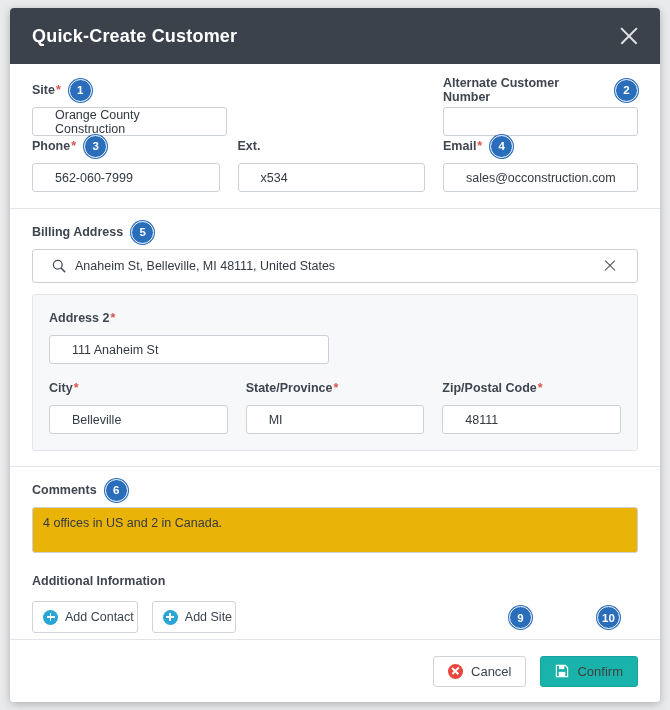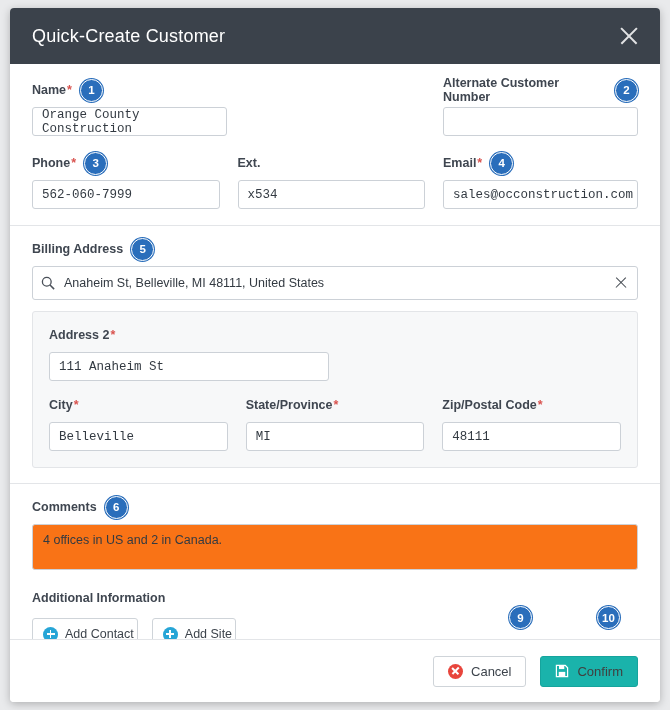--- a/index.html
+++ b/index.html
@@ -34,21 +34,21 @@
     background: #3b424b;
     color: #ffffff;
     display: flex;
     align-items: center;
     justify-content: space-between;
     padding: 0 18px 0 22px;
     flex: none;
   }
   .dialog-title {
     font-size: 18px;
-    font-weight: normal;
+    font-weight: bold;
     letter-spacing: .2px;
   }
   .close-icon {
     width: 26px;
     height: 26px;
     position: relative;
     cursor: pointer;
     opacity: .85;
   }
   .close-icon:before, .close-icon:after {
@@ -92,25 +92,25 @@
     height: 20px;
   }
   .label .req { color: #d9534f; font-weight: bold; margin-left: 1px;}
   .input {
     height: 29px;
     border: 1px solid #ccd1d7;
     border-radius: 3px;
     background: #fff;
     font-size: 12.5px;
     color: #333a42;
-    padding: 0 9px;
+    padding: 0 22px;
     display: flex;
     align-items: center;
     box-sizing: border-box;
-    font-family: Liberation Mono, monospace;
+    font-family: Liberation Sans, sans-serif;
   }
   .input.empty { color: #9aa1a9; }
 
   
   .badge {
     width: 21px;
     height: 21px;
     border-radius: 50%;
     background: #2a6ebb;
     color: #fff;
@@ -125,21 +125,21 @@
     flex: none;
   }
 
   
   .search-box {
     height: 32px;
     border: 1px solid #ccd1d7;
     border-radius: 3px;
     display: flex;
     align-items: center;
-    padding: 0 8px;
+    padding: 0 19px;
     background: #fff;
     margin-top: 2px;
   }
   .search-box .magnifier {
     width: 14px; height: 14px; flex: none; margin-right: 9px;
   }
   .search-text { font-size: 12.5px; color: #333a42; flex: 1; }
   .clear-x {
     width: 16px; height: 16px; position: relative; cursor: pointer; flex: none;
   }
@@ -153,21 +153,21 @@
     border: 1px solid #e3e5e8;
     border-radius: 3px;
     padding: 13px 16px 16px 16px;
     margin-top: 11px;
   }
 
   .comments-box {
     height: 46px;
     border: 1px solid #ccd1d7;
     border-radius: 3px;
-    background: #f97316;
+    background: #eab308;
     font-size: 12.5px;
     color: #333a42;
     padding: 8px 10px;
     box-sizing: border-box;
   }
 
   .addl-buttons { display: flex; gap: 14px; margin-top: 10px; }
   .ghost-btn {
     height: 30px;
     border: 1px solid #cfd4d9;
@@ -254,37 +254,37 @@
       <div class="dialog-title">Quick-Create Customer</div>
       <div class="close-icon"></div>
     </div>
 
     <div class="dialog-body">
 
       <div class="section" style="padding-top:16px;">
         <div class="row">
           <div class="field" style="width:195px;">
             <div class="label">
-              <span>Name</span>
+              <span>Site</span>
                 <span class="req">*</span>
               <span class="badge">1</span>
             </div>
             <div class="input">Orange County Construction</div>
           </div>
           <div style="flex:1"></div>
           <div class="field" style="width:195px;">
             <div class="label">
               <span>Alternate Customer Number</span>
               <span class="badge">2</span>
             </div>
             <div class="input empty"></div>
           </div>
         </div>
 
-        <div class="row" style="margin-top:17px; padding-bottom:16px;justify-content:space-between;">
+        <div class="row" style="margin-top:0; padding-bottom:16px;justify-content:space-between;">
           <div class="field" style="width:195px;">
             <div class="label">
               <span>Phone</span>
                 <span class="req">*</span>
               <span class="badge">3</span>
             </div>
             <div class="input">562-060-7999</div>
           </div>
           <div class="field" style="width:195px;">
             <div class="label">

